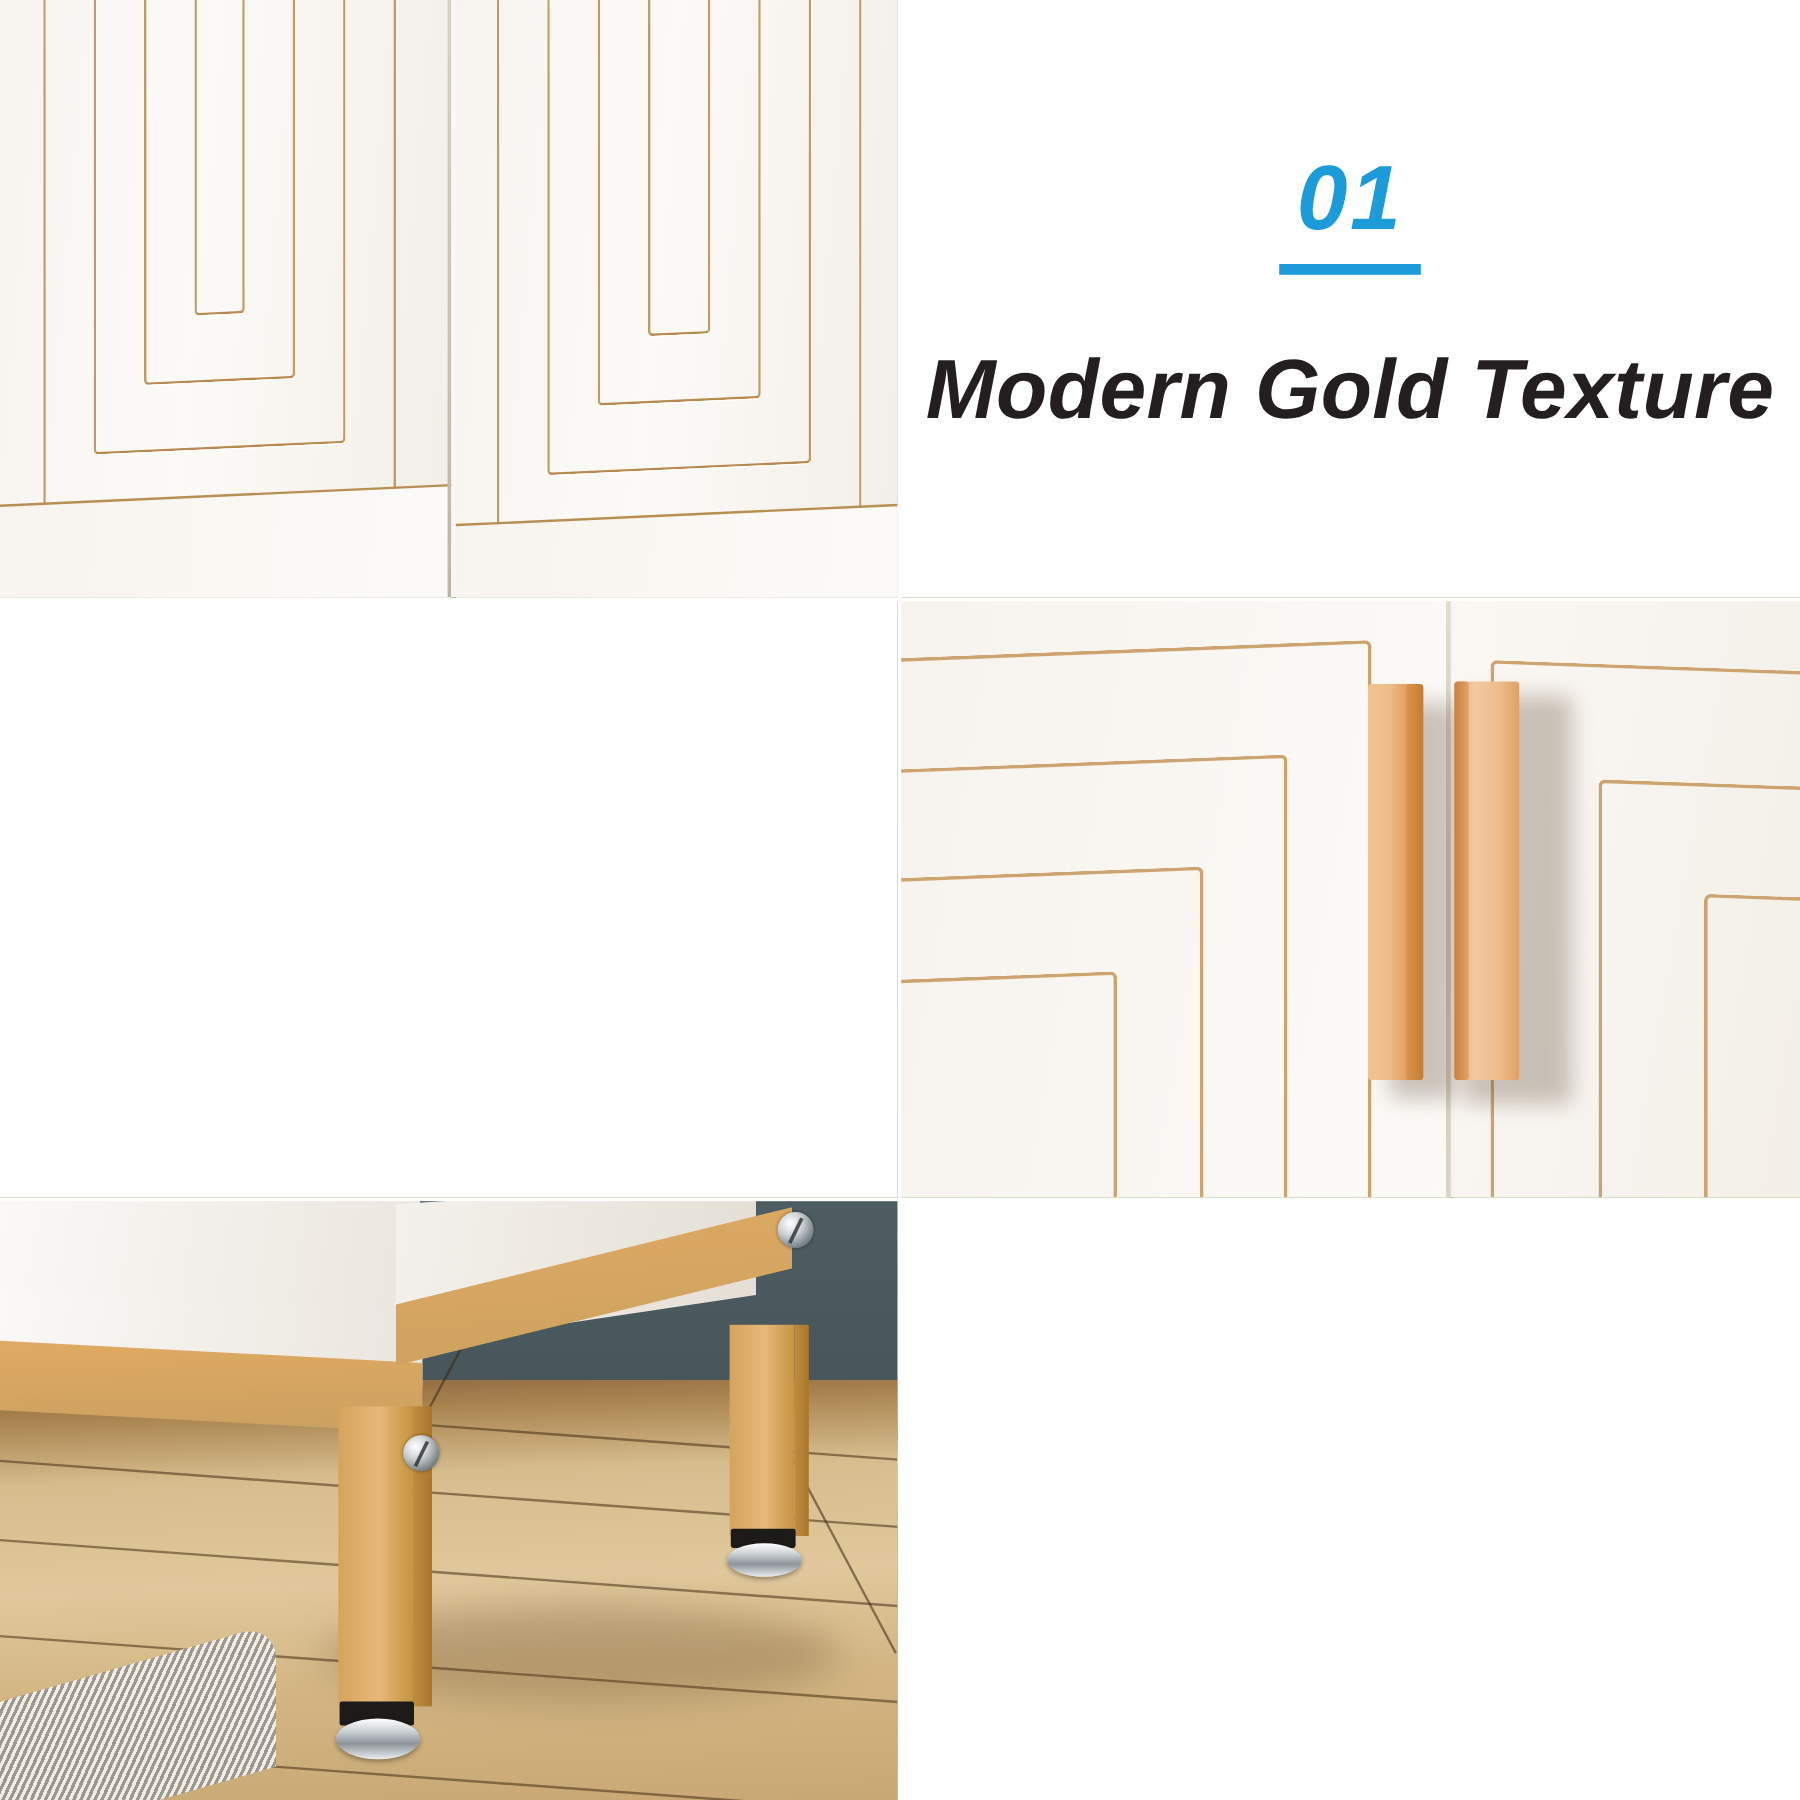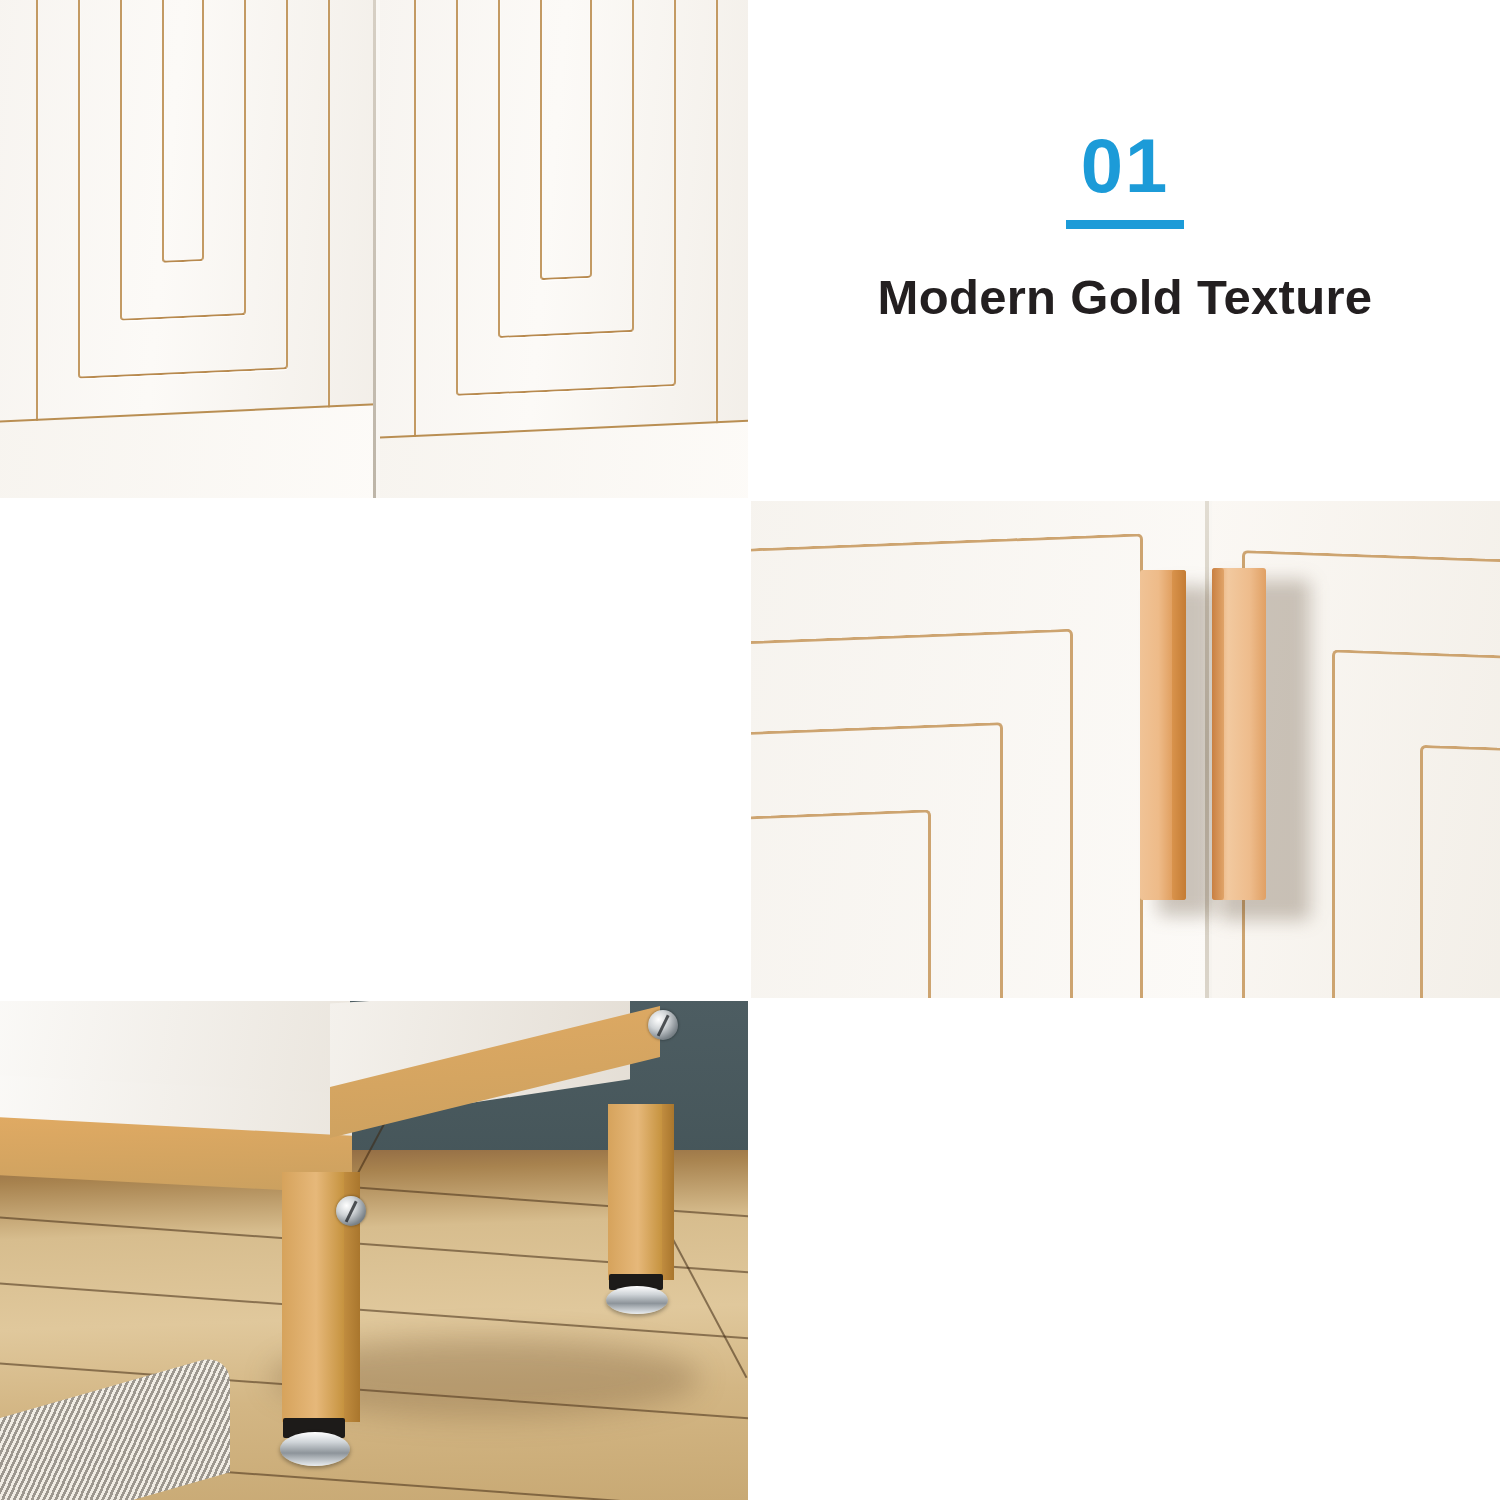--- a/index.html
+++ b/index.html
@@ -1,34 +1,34 @@
 <!DOCTYPE html>
 <html><head>
 <meta charset="utf-8">
 <style>
   html,body{margin:0;padding:0;background:#fff;}
   body{width:1500px;height:1500px;font-family:"Liberation Sans",sans-serif;}
 
-  .board{position:relative;width:1500px;height:1500px;overflow:hidden;background:#4d7c0f;}
+  .board{position:relative;width:1500px;height:1500px;overflow:hidden;background:#4d7c0f;font-style:italic;}
 
   
   .quad{position:absolute;overflow:hidden;}
   #q-tl{left:0;top:0;width:748px;height:498px;}
   #q-tr{left:750px;top:0;width:750px;height:498px;background:#ffffff;}
   #q-ml{left:0;top:500px;width:748px;height:498px;background:#ffffff;}
   #q-mr{left:750px;top:500px;width:750px;height:498px;}
   #q-bl{left:0;top:1000px;width:748px;height:500px;}
   #q-br{left:750px;top:1000px;width:750px;height:500px;background:#ffffff;}
 
   
   .callout{position:absolute;left:0;width:100%;text-align:center;}
   .num{font-size:76px;font-weight:700;letter-spacing:2px;line-height:1;
        color:#1C9BD8;font-family:"Liberation Sans",sans-serif;}
   .rule{width:118px;height:9px;background:#1C9BD8;margin:16px auto 0;}
-  .headline{margin-top:40px;font-size:49px;font-weight:600;color:#231F20;
+  .headline{margin-top:55px;font-size:70px;font-weight:600;color:#231F20;
             letter-spacing:.3px;line-height:1.15;white-space:nowrap;}
 
   #callout-1{top:128px;}
 
   
   .door-face{position:absolute;inset:0;
        background:linear-gradient(100deg,#f6f3ef 0%,#fbf9f6 38%,#f3efe9 100%);}
   .door{position:absolute;top:-40px;height:540px;overflow:hidden;
        background:linear-gradient(95deg,#f7f4f0 0%,#fcfaf7 45%,#f2eee8 100%);}
   #door-L{left:-6px;width:382px;}

